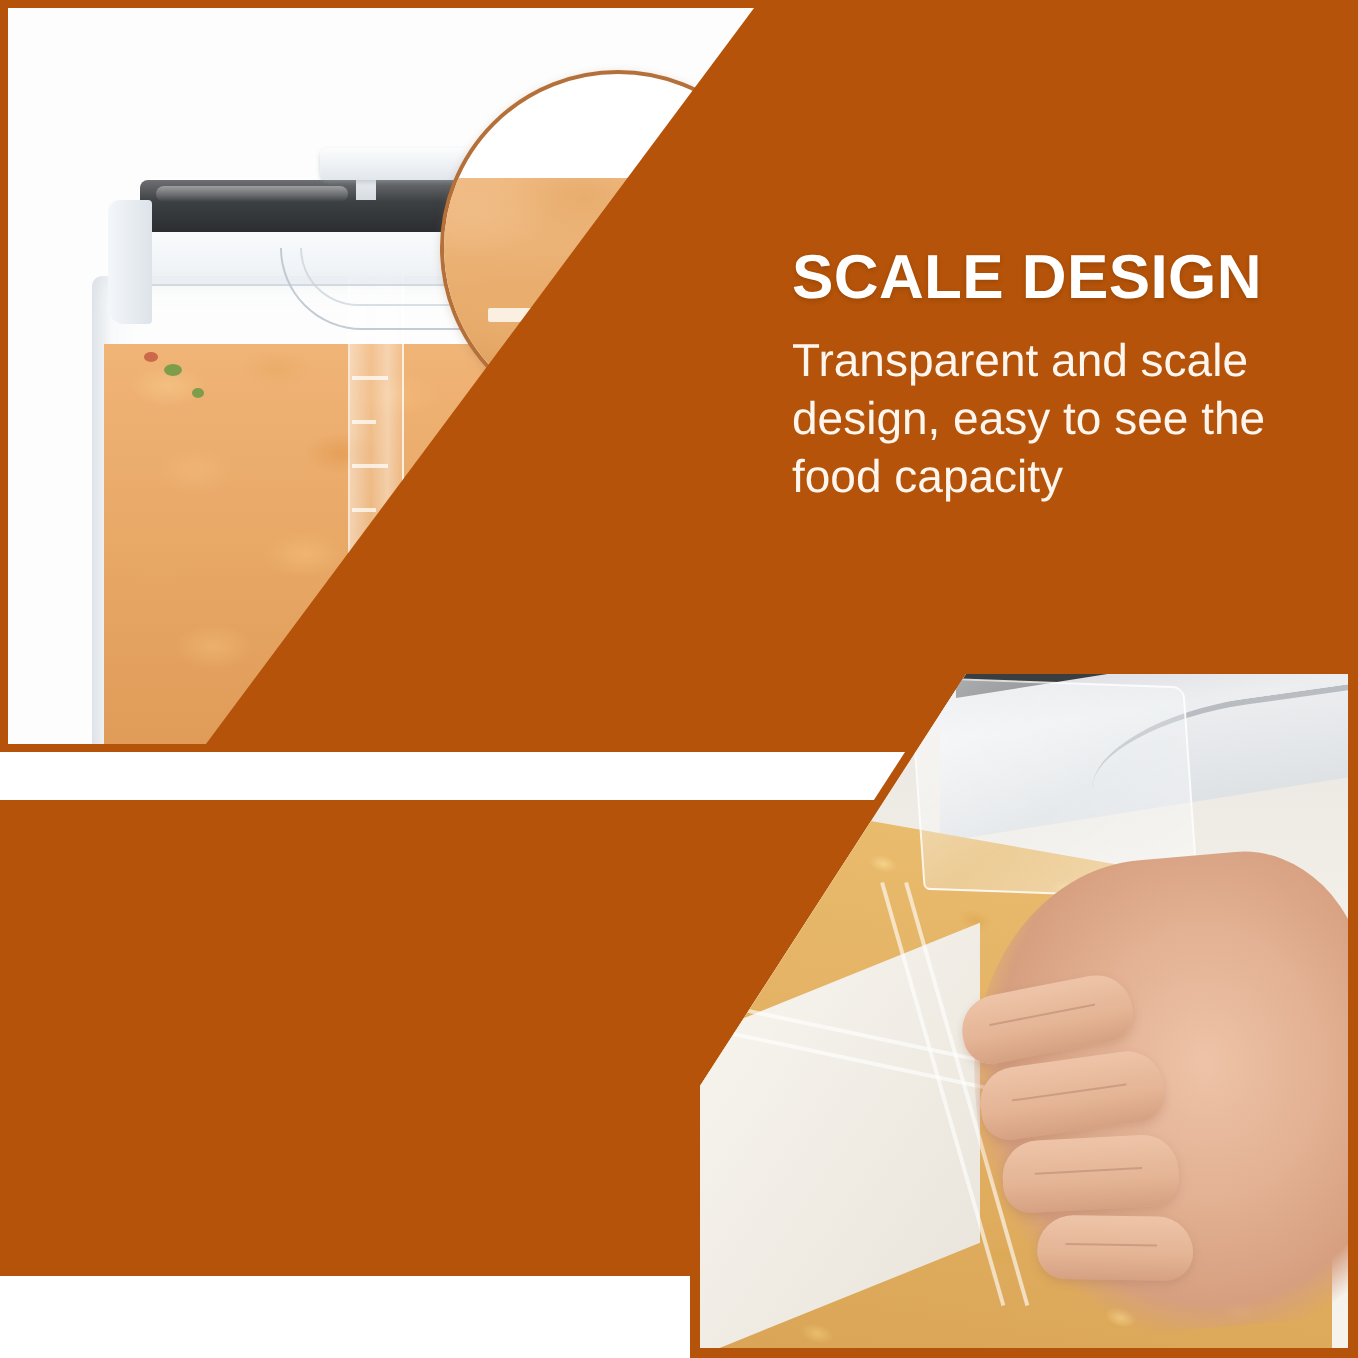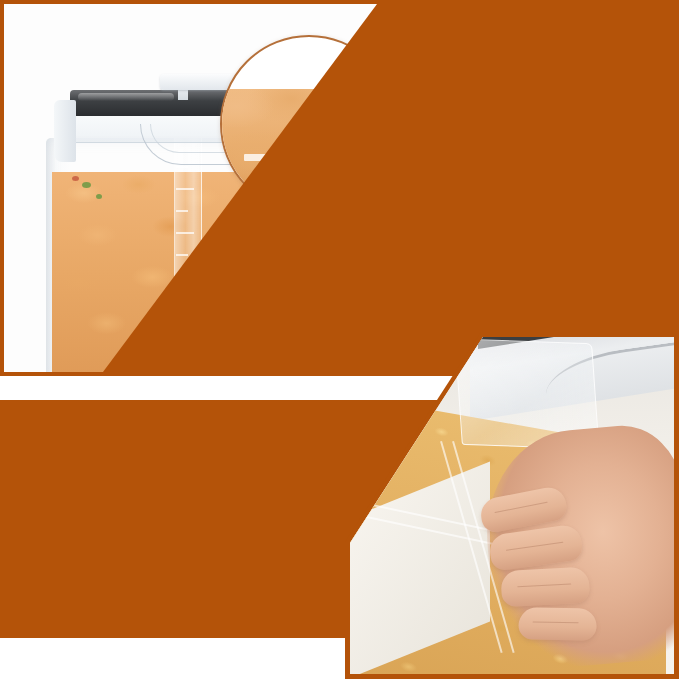--- a/index.html
+++ b/index.html
@@ -536,20 +536,22 @@
           <div class="mag-label"><span>120</span><span class="mag-oz">oz</span></div>
           <div class="mag-hole"></div>
         </div>
 
       </div>
     </div>
 
     <div class="wedge-top"></div>
 
     <div class="wedge-top-text">
+      <h2 class="heading">SCALE DESIGN</h2>
+      <p class="body-text">Transparent and scale design, easy to see the food capacity</p>
     </div>
   </div>
 
   <div class="panel-grip"></div>
 
 
   <div class="panel-hand">
     <div class="hand-photo">
       <div class="hand-bg"></div>
 

